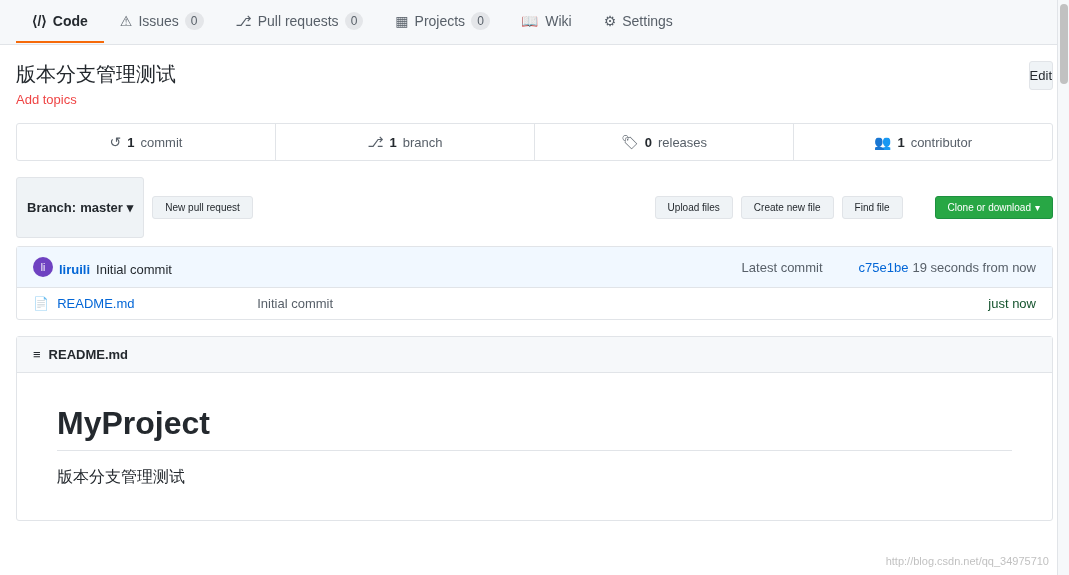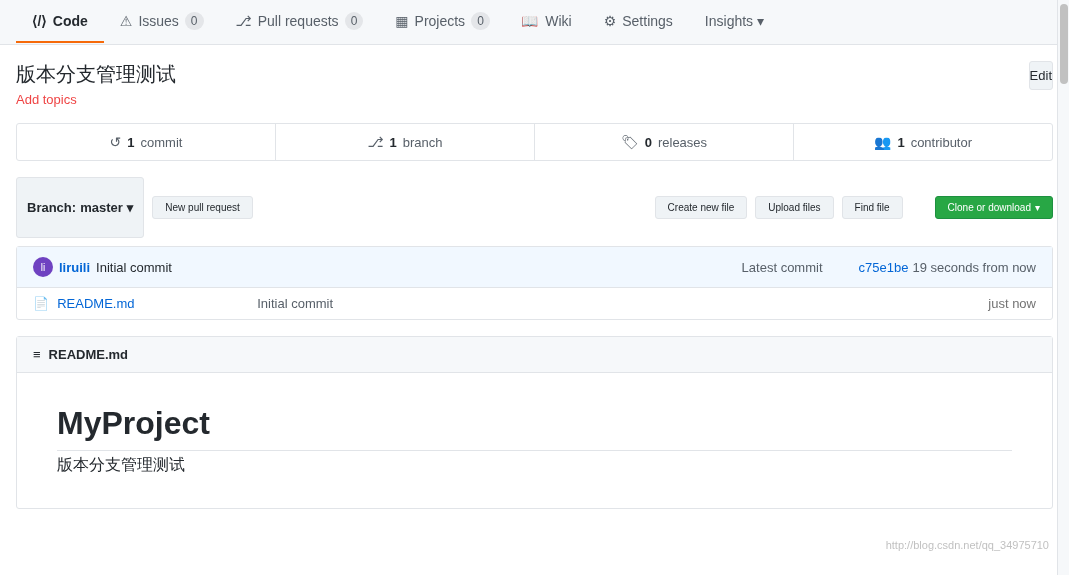--- a/index.html
+++ b/index.html
@@ -160,21 +160,21 @@
       border-radius: 50%;
       background: #6f42c1;
       display: inline-flex;
       align-items: center;
       justify-content: center;
       color: #fff;
       font-size: 10px;
     }
     .commit-info {
       display: flex;
-      align-items: center;
+      align-items: flex-end;
       gap: 6px;
       flex: 1;
       font-size: 13px;
     }
     .commit-author-link { color: #0366d6; font-weight: 600; cursor: pointer; }
     .commit-message { color: #24292e; }
     .latest-commit-info {
       font-size: 13px;
       color: #586069;
       display: flex;
@@ -187,21 +187,21 @@
       display: flex;
       align-items: center;
       padding: 8px 16px;
       border-bottom: 1px solid #e1e4e8;
       font-size: 13px;
     }
     .file-row:last-child { border-bottom: none; }
     .file-icon { color: #586069; margin-right: 8px; }
     .file-name { color: #0366d6; cursor: pointer; flex: 0 0 200px; }
     .file-commit-msg { color: #586069; flex: 1; }
-    .file-time { color: #737373; text-align: right; }
+    .file-time { color: #14532d; text-align: right; }
 
     
     .readme-box {
       border: 1px solid #e1e4e8;
       border-radius: 3px;
       margin: 0 16px 16px 16px;
     }
     .readme-header {
       display: flex;
       align-items: center;
@@ -213,21 +213,21 @@
       font-weight: 600;
     }
     .readme-body {
       padding: 32px 40px;
     }
     .readme-body h1 {
       font-size: 32px;
       font-weight: 700;
       border-bottom: 1px solid #e1e4e8;
       padding-bottom: 8px;
-      margin-bottom: 4px;
+      margin-bottom: 16px;
     }
     .readme-body p {
       font-size: 16px;
       color: #24292e;
     }
 
     
     .scrollbar {
       position: fixed;
       right: 0;
@@ -243,21 +243,21 @@
       background: #c1c1c1;
       border-radius: 4px;
       margin: 2px auto;
       position: relative;
       top: 2px;
     }
 
     
     .watermark {
       position: fixed;
-      bottom: 24px;
+      bottom: 8px;
       right: 20px;
       color: rgba(150,150,150,0.6);
       font-size: 11px;
       text-align: right;
     }
   </style>
 </head>
 <body>
 
 <div class="tab-bar">
@@ -280,23 +280,20 @@
     <span>Projects</span>
     <span class="tab-badge">0</span>
   </div>
   <div class="tab-item">
     <span class="tab-icon">📖</span>
     <span>Wiki</span>
   </div>
   <div class="tab-item">
     <span class="tab-icon">⚙</span>
     <span>Settings</span>
-  </div>
-  <div class="tab-item">
-    <span>Insights ▾</span>
   </div>
 </div>
 
 <div class="repo-header">
   <div>
     <div class="repo-title">版本分支管理测试</div>
     <a class="add-topics">Add topics</a>
   </div>
   <button class="edit-button">Edit</button>
 </div>
@@ -327,22 +324,22 @@
 <div class="action-bar">
   <div class="action-left">
     <div class="branch-selector">
       <span>Branch:</span>
       <span>master</span>
       <span>▾</span>
     </div>
     <button class="btn">New pull request</button>
   </div>
   <div class="action-right">
+    <button class="btn">Upload files</button>
     <button class="btn">Create new file</button>
-    <button class="btn">Upload files</button>
     <button class="btn">Find file</button>
     <button class="btn btn-green">
       <span>Clone or download</span>
       <span>▾</span>
     </button>
   </div>
 </div>
 
 <div class="file-table">
 

